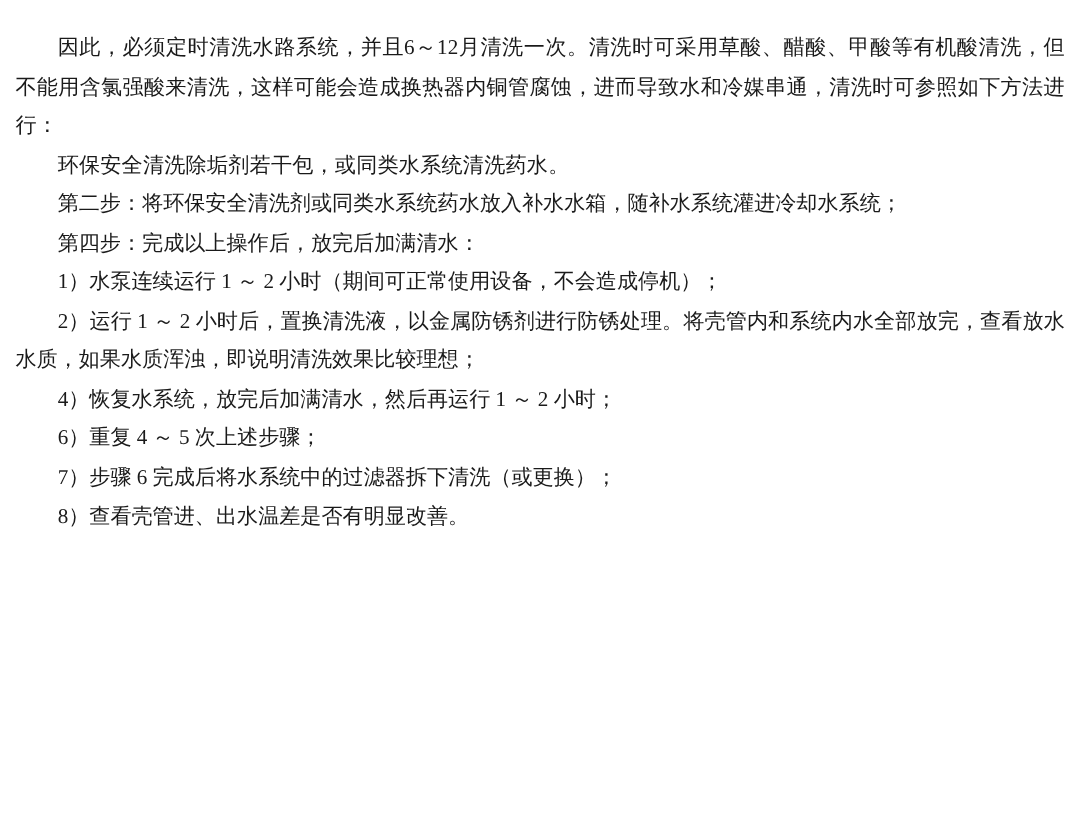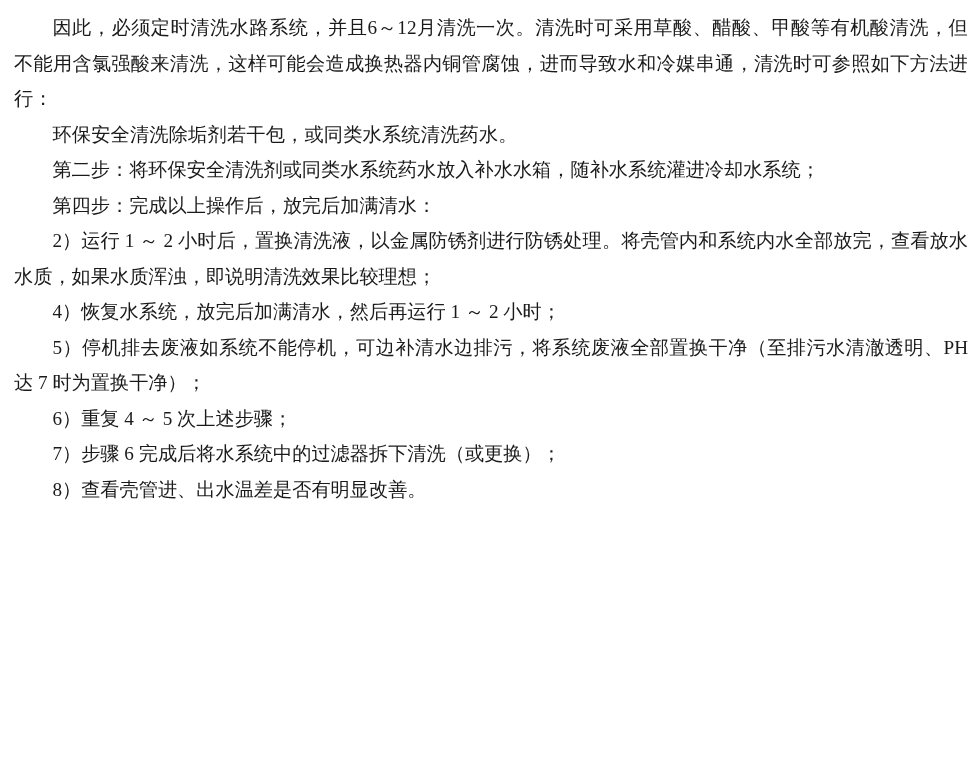--- a/index.html
+++ b/index.html
@@ -12,20 +12,21 @@
     height: 759px;
     font-family: "Liberation Serif", "DejaVu Serif", serif;
     color: #1a1a1a;
     overflow: hidden;
   }
   .page {
     box-sizing: border-box;
     width: 980px;
     height: 742px;
     padding: 10px 12px 0 14px;
+    margin-top: 16px;
   }
   .para {
     font-size: 19.2px;
     line-height: 35.5px;
     text-align: justify;
     text-justify: inter-ideograph;
     margin: 0;
     letter-spacing: 0.2px;
   }
   .indent2 {
@@ -66,20 +67,20 @@
 
   <p class="para indent2">因此，必须定时清洗水路系统，并且6～12月清洗一次。清洗时可采用草酸、醋酸、甲酸等有机酸清洗，但不能用含氯强酸来清洗，这样可能会造成换热器内铜管腐蚀，进而导致水和冷媒串通，清洗时可参照如下方法进行：</p>
 
 
   <p class="para indent2">环保安全清洗除垢剂若干包，或同类水系统清洗药水。</p>
 
 
   <p class="step">第二步：将环保安全清洗剂或同类水系统药水放入补水水箱，随补水系统灌进冷却水系统；</p>
   <p class="step">第四步：完成以上操作后，放完后加满清水：</p>
 
+  <p class="num-item">1）水泵连续运行 1 ～ 2 小时（期间可正常使用设备，不会造成停机）；</p>
   <p class="num-item">2）运行 1 ～ 2 小时后，置换清洗液，以金属防锈剂进行防锈处理。将壳管内和系统内水全部放完，查看放水水质，如果水质浑浊，即说明清洗效果比较理想；</p>
   <p class="num-item">4）恢复水系统，放完后加满清水，然后再运行 1 ～ 2 小时；</p>
-  <p class="num-item">5）停机排去废液如系统不能停机，可边补清水边排污，将系统废液全部置换干净（至排污水清澈透明、PH 达 7 时为置换干净）；</p>
   <p class="num-item">6）重复 4 ～ 5 次上述步骤；</p>
   <p class="num-item">7）步骤 6 完成后将水系统中的过滤器拆下清洗（或更换）；</p>
   <p class="num-item">8）查看壳管进、出水温差是否有明显改善。</p>
 
 </div>
 
 </body></html>

